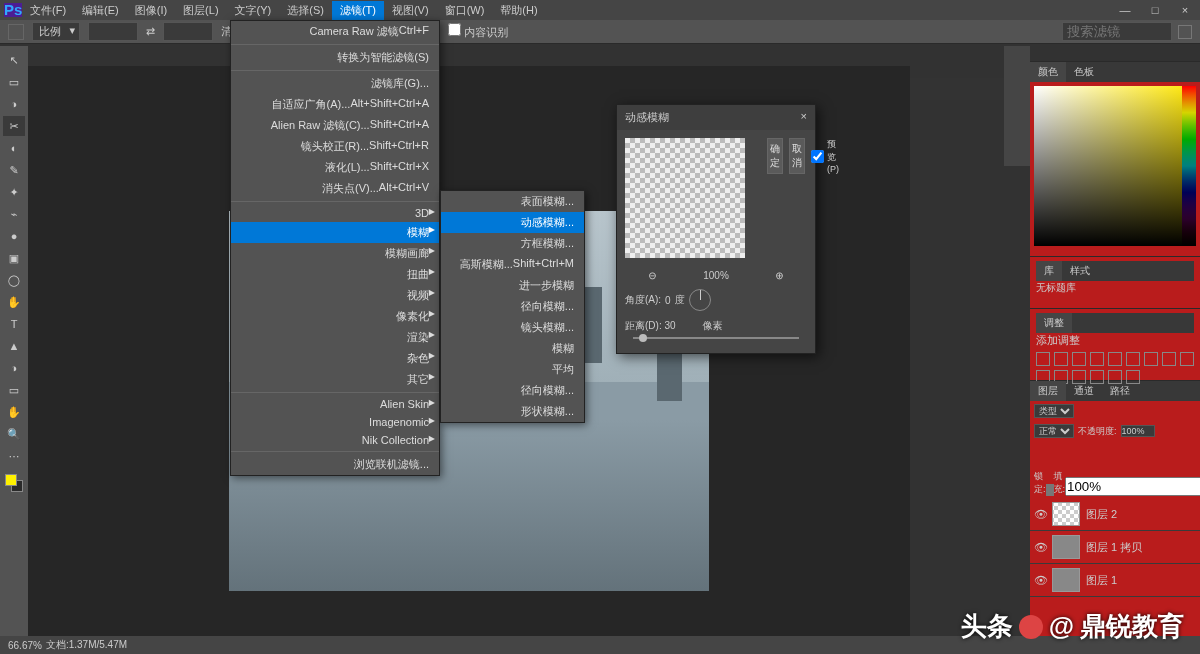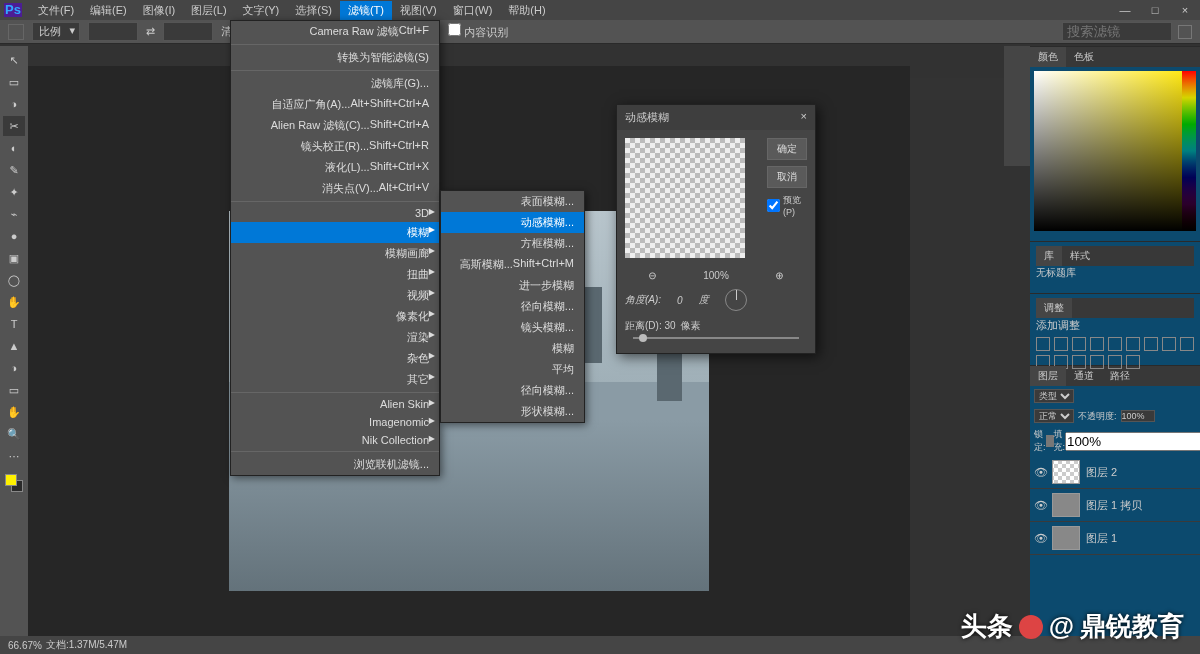--- a/index.html
+++ b/index.html
@@ -1,19 +1,19 @@
 <!DOCTYPE html>
 <html><head>
 <meta charset="utf-8">
 <style>
 * { margin: 0; padding: 0; box-sizing: border-box; font-family: "Microsoft YaHei", Arial, sans-serif; }
 body { background: #323232; width: 1200px; height: 654px; overflow: hidden; color: #ccc; font-size: 11px; position: relative; }
 
 .menubar { height: 20px; background: #454545; display: flex; align-items: center; padding-left: 4px; }
-.menubar .logo { width: 18px; height: 14px; background: #4c1d95; color: #31a8ff; font-size: 13px; font-weight: bold; text-align: center; line-height: 14px; margin-right: 8px; }
+.menubar .logo { width: 18px; height: 14px; background: #4c1d95; color: #31a8ff; font-size: 15px; font-weight: bold; text-align: center; line-height: 14px; }
 .menubar .menu-item { padding: 2px 8px; cursor: pointer; }
 .menubar .menu-item.active { background: #0078d7; color: #fff; }
 .menubar .window-controls { margin-left: auto; display: flex; }
 .menubar .window-controls span { width: 30px; text-align: center; cursor: pointer; }
 
 .options-bar { height: 24px; background: #535353; display: flex; align-items: center; padding: 0 8px; gap: 8px; border-bottom: 1px solid #2a2a2a; }
 .options-bar .tool-icon { width: 16px; height: 16px; border: 1px solid #666; }
 .options-bar .dropdown { background: #3a3a3a; border: 1px solid #555; padding: 1px 18px 1px 6px; position: relative; }
 .options-bar .dropdown::after { content: "▾"; position: absolute; right: 4px; }
 .options-bar input[type=text] { background: #3a3a3a; border: 1px solid #555; color: #ccc; width: 50px; padding: 1px 4px; }
@@ -34,69 +34,69 @@
 .left-toolbar { position: absolute; top: 46px; left: 0; width: 28px; bottom: 18px; background: #535353; display: flex; flex-direction: column; padding: 4px 0; gap: 2px; }
 .left-toolbar .tool { width: 22px; height: 20px; margin: 0 auto; display: flex; align-items: center; justify-content: center; cursor: pointer; }
 .left-toolbar .tool.sel { background: #3a3a3a; }
 .left-toolbar .swatch { width: 18px; height: 18px; margin: 6px auto 0; position: relative; }
 .left-toolbar .swatch .fg { position: absolute; width: 12px; height: 12px; background: #fff100; border: 1px solid #888; z-index: 2; }
 .left-toolbar .swatch .bg { position: absolute; width: 12px; height: 12px; background: #2a2a2a; border: 1px solid #888; right: 0; bottom: 0; }
 
 .status-bar { position: absolute; bottom: 0; left: 0; right: 0; height: 18px; background: #454545; display: flex; align-items: center; padding: 0 8px; font-size: 10px; }
 
 
-.right-panels { position: absolute; top: 46px; right: 0; width: 170px; bottom: 18px; background: #0c4a6e; }
+.right-panels { position: absolute; top: 61px; right: 0; width: 170px; bottom: 18px; background: #b91c1c; }
 .mini-strip { position: absolute; top: 46px; right: 170px; width: 26px; height: 120px; background: #454545; }
 .panel { border-top: 1px solid #2a2a2a; }
 .panel-tabs { display: flex; background: #383838; font-size: 10px; }
 .panel-tabs span { padding: 3px 8px; cursor: pointer; }
 .panel-tabs span.on { background: #454545; }
 .color-panel { height: 195px; }
 .color-picker { height: 160px; margin: 4px; position: relative; background: linear-gradient(to right, #fff, #ffe600); }
 .color-picker::after { content:""; position:absolute; inset:0; background: linear-gradient(to bottom, transparent, #000); }
 .hue-strip { position: absolute; right: 0; top: 0; width: 14px; height: 100%; background: linear-gradient(red, #ff0, #0f0, #0ff, #00f, #f0f, red); }
 .library-panel { height: 52px; padding: 4px 6px; font-size: 10px; }
 .adjustments-panel { height: 72px; padding: 4px 6px; }
 .adjustments-panel .icons { display: flex; flex-wrap: wrap; gap: 4px; margin-top: 4px; }
 .adjustments-panel .icons span { width: 14px; height: 14px; border: 1px solid #888; }
 .layers-panel { }
 .layer-options { display: flex; align-items: center; gap: 4px; padding: 3px 4px; font-size: 9px; }
 .layer-options select { background: #3a3a3a; color: #ccc; border: 1px solid #555; font-size: 9px; }
 .layer-options input { background: #3a3a3a; color: #ccc; border: 1px solid #555; width: 34px; font-size: 9px; }
-.lock-row { display: flex; align-items: center; gap: 0; padding: 2px 4px; font-size: 9px; }
+.lock-row { display: flex; align-items: flex-end; gap: 0; padding: 2px 4px; font-size: 9px; margin-top: 27px; }
 .lock-row .ic { width: 12px; height: 12px; border: 1px solid #777; }
 .layers-list .layer { display: flex; align-items: center; padding: 4px; gap: 6px; border-bottom: 1px solid #3a3a3a; }
 .layers-list .layer .eye { width: 12px; }
 .layers-list .layer .thumb { width: 28px; height: 24px; background: #888; border: 1px solid #999; }
 .layers-list .layer .thumb.checker { background: repeating-conic-gradient(#ccc 0 25%, #fff 0 50%) 50% / 8px 8px; }
 
 
 .dropdown-menu { position: absolute; background: #535353; border: 1px solid #222; box-shadow: 2px 2px 8px rgba(0,0,0,0.5); color: #ddd; font-size: 11px; }
 .menu1 { top: 20px; left: 230px; width: 210px; }
 .dropdown-menu .row { display: flex; justify-content: flex-end; padding: 3px 10px; cursor: pointer; position: relative; }
 .dropdown-menu .row.selected { background: #0078d7; color: #fff; }
 .dropdown-menu .row.hassub::after { content: "▶"; font-size: 8px; position: absolute; right: 4px; }
 .dropdown-menu hr { border: none; border-top: 1px solid #666; margin: 2px 0; }
 .menu2 { top: 190px; left: 440px; width: 145px; }
 
 
 .dialog { position: absolute; top: 104px; left: 616px; width: 200px; background: #454545; border: 1px solid #222; box-shadow: 3px 3px 12px rgba(0,0,0,0.6); }
 .dialog .title { display: flex; justify-content: space-between; padding: 5px 8px; font-size: 11px; background: #3e3e3e; }
 .dialog .body { padding: 8px; }
 .dialog .preview { width: 120px; height: 120px; background: repeating-conic-gradient(#bbb 0 25%, #eee 0 50%) 50% / 10px 10px; float: left; }
-.dialog .buttons { float: right; width: 40px; display: flex; flex-direction: column; gap: 6px; }
+.dialog .buttons { float: right; width: 40px; display: flex; flex-direction: row; gap: 6px; }
 .dialog .buttons button { background: #5a5a5a; border: 1px solid #666; color: #ddd; font-size: 10px; padding: 3px 2px; cursor: pointer; }
 .dialog .buttons label { font-size: 9px; display: flex; align-items: center; gap: 3px; }
 .dialog .controls { clear: both; padding-top: 8px; font-size: 10px; }
 .dialog .zoom { display: flex; justify-content: space-around; align-items: center; padding: 4px 0; }
 .dialog .zoom span { cursor: pointer; }
-.dialog .radius-row { display: flex; align-items: center; gap: 16px; padding: 4px 0; font-style: italic; }
+.dialog .radius-row { display: flex; align-items: center; gap: 4px; padding: 4px 0; }
 .dialog .dial { width: 22px; height: 22px; border: 1px solid #888; border-radius: 50%; position: relative; }
 .dialog .dial::after { content:""; position:absolute; width:1px; height:10px; background:#ccc; left:50%; top:0; }
-.dialog .slider-row { display: flex; align-items: center; gap: 5px; padding: 4px 0; font-size: 10px; }
+.dialog .slider-row { display: flex; align-items: center; gap: 27px; padding: 4px 0; font-size: 10px; }
 .dialog .slider-track { flex: 0 0 60px; height: 2px; background: #888; position: relative; }
 .dialog .slider-track::after { content:""; position:absolute; width:8px; height:8px; background:#bbb; border-radius:50%; left:6px; top:-3px; }
 
 .watermark { position: absolute; right: 16px; bottom: 10px; font-size: 26px; font-weight: bold; color: #fff; text-shadow: 0 0 4px #000; display: flex; align-items: center; gap: 6px; }
 .watermark .logo { width: 24px; height: 24px; border-radius: 50%; background: #d44; display: inline-block; }
 </style>
 </head>
 <body>
 
 <div class="menubar">

